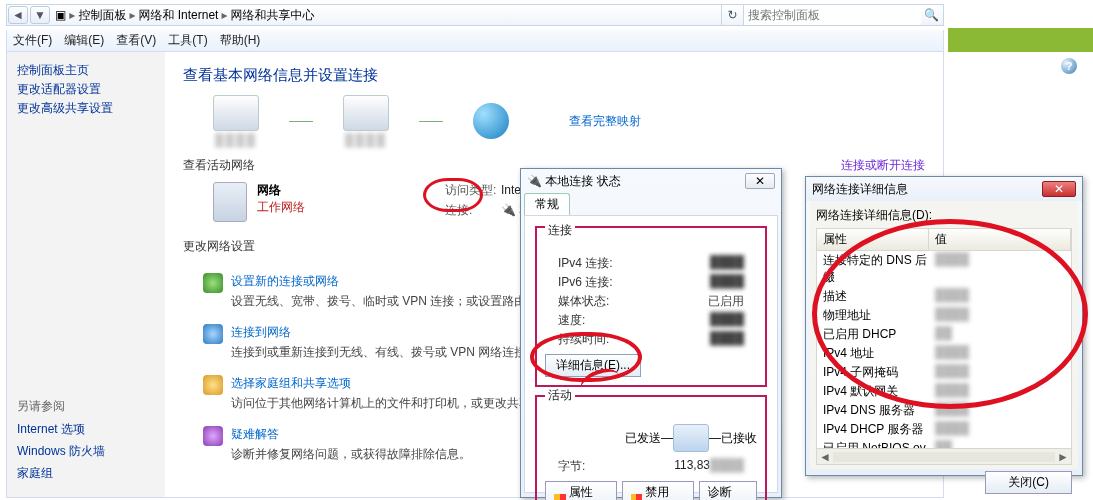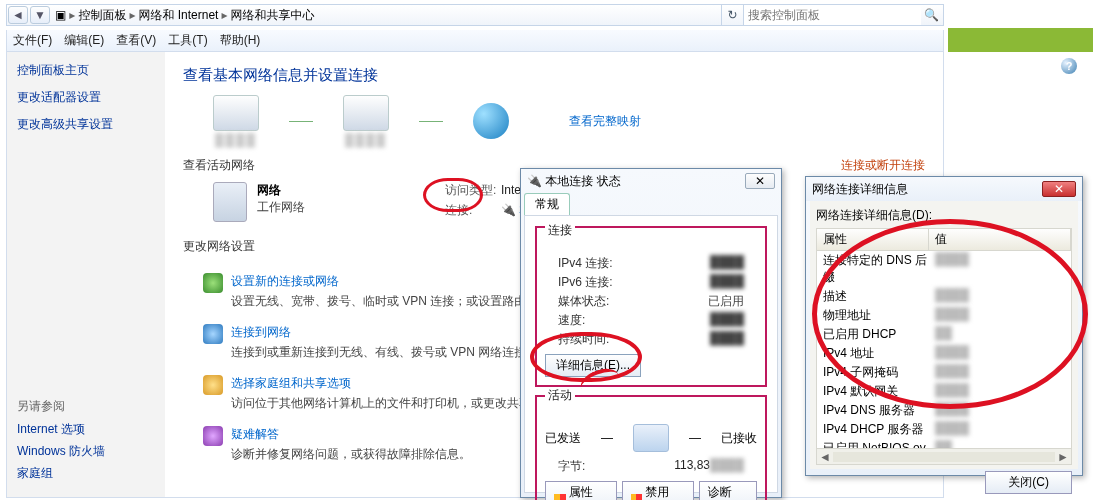--- a/index.html
+++ b/index.html
@@ -17,42 +17,42 @@
   .searchbox .sicon{width:22px;text-align:center;color:#567}
   .refreshbtn{width:22px;height:100%;border-left:1px solid #c6d5e8;display:flex;align-items:center;justify-content:center;color:#456}
   
   
   .menubar{position:absolute;left:6px;top:30px;width:938px;height:22px;background:linear-gradient(#f8fbff,#eaf1fb);border:1px solid #d2dded;border-top:none;display:flex;align-items:center;padding:0 6px;gap:12px}
   .menubar span{color:#222}
   .helpicon{position:absolute;right:16px;top:58px;width:16px;height:16px;border-radius:8px;background:radial-gradient(circle at 30% 30%,#e6f2ff,#3c7fb1);color:#fff;text-align:center;line-height:16px;font-weight:bold;font-size:11px}
   
   
   .winbody{position:absolute;left:6px;top:52px;width:938px;height:446px;border:1px solid #d2dded;border-top:none;display:flex;background:#fff}
-  .sidebar{width:158px;background:#f3f3f3;padding:10px;display:flex;flex-direction:column;gap:10px}
+  .sidebar{width:158px;background:#f3f3f3;padding:10px;display:flex;flex-direction:column;gap:2px}
   .sidebar .heading{font-weight:normal;color:#003399}
   .sidebar a{color:#003399;text-decoration:none}
   .sidebar .section{margin-top:auto}
   .sidebar .label{color:#666;margin-bottom:6px}
   .main{flex:1;padding:14px 18px;position:relative}
   .main h1{font-size:15px;color:#003399;font-weight:normal}
   
   .viz{display:flex;align-items:center;margin:10px 0 6px 30px;gap:30px}
   .netnode{width:46px;height:36px;background:linear-gradient(#fefefe,#cfd9e6);border:1px solid #bcc;border-radius:3px}
   .globe{width:36px;height:36px;border-radius:18px;background:radial-gradient(circle at 30% 30%,#9fe0ff,#1a7fc2)}
   .link1{color:#0066cc;margin-left:30px}
   .blurlabel{color:#ccc;letter-spacing:2px;margin-top:2px}
   .blurlabel span{filter:blur(2px)}
   
   .secthdr{color:#333;margin-top:10px;margin-bottom:8px}
-  .secthdr .rlink{float:right;color:#c2410c}
+  .secthdr .rlink{float:right;color:#6d28d9}
   
   .netblock{display:flex;margin:6px 0 0 30px}
   .pcicon{width:34px;height:40px;background:linear-gradient(#e9eff7,#c7d3e2);border:1px solid #aab;border-radius:3px;margin-right:10px}
   .netinfo .bold{font-weight:bold}
-  .netinfo a{color:#404040;text-decoration:none}
+  .netinfo a{color:#b91c1c;text-decoration:none}
   .conncol{margin-left:140px}
   .conncol div{margin-bottom:3px}
   .conncol .k{color:#555;display:inline-block;width:56px}
   .conncol .v{color:#222}
   .conncol a{color:#0066cc;text-decoration:none}
   .redcirc1{position:absolute;border:3px solid #d12;border-radius:50%/60%;width:60px;height:34px;pointer-events:none}
   
   .settings{margin-top:18px}
   .opt{display:flex;margin:8px 0 14px 20px}
   .opt .oicon{width:20px;height:20px;margin-right:8px}
@@ -73,21 +73,21 @@
   .dlgbody{background:#fff;border:1px solid #cfd8e4;margin:0 3px 3px 3px;height:278px;padding:10px;position:relative}
   .group{border:2px solid #be185d;padding:8px;margin-bottom:8px}
   .group .gt{position:relative;top:-14px;background:#fff;padding:0 3px;color:#222}
   .kv{display:flex;justify-content:space-between;margin:2px 13px;color:#222}
   .kv .k{color:#333}
   .kv .v{color:#444}
   .blur{filter:blur(2px);color:#bbb}
   .detbtn{display:inline-block;border:1px solid #8aa2bd;background:linear-gradient(#fefefe,#e5ecf5);padding:2px 10px;margin-top:4px}
   .redcirc2{position:absolute;border:4px solid #d12;border-radius:50%/55%;width:112px;height:50px;left:5px;top:116px;pointer-events:none}
   .redcirc2::after{content:"";position:absolute;border-top:4px solid #d12;border-radius:50%;width:40px;height:20px;top:34px;left:46px;transform:rotate(-20deg)}
-  .actrow{display:flex;align-items:center;justify-content:space-between;margin:6px 0}
+  .actrow{display:flex;align-items:center;justify-content:flex-end;margin:6px 0}
   .monicon{width:36px;height:28px;background:linear-gradient(#e9f0fa,#bcd4ee);border:1px solid #a5bedb;border-radius:3px}
   .btnrow{display:flex;gap:5px;margin-top:6px}
   .wbtn{border:1px solid #99b;background:linear-gradient(#fff,#e5ecf5);padding:2px 8px;display:flex;align-items:center;gap:3px}
   .shield{width:12px;height:12px;background:conic-gradient(#f33 0 25%,#2b7 0 50%,#49f 0 75%,#fb2 0)}
   
   
   .dlg2{left:805px;top:176px;width:278px;height:300px}
   .dlg2 .ttl{background:linear-gradient(#f6f9fd,#e9f0f9)}
   .dlg2 .redx{margin-left:auto;width:34px;height:16px;background:linear-gradient(#f08080,#c83030);border:1px solid #8a2020;border-radius:2px;color:#fff;text-align:center;line-height:14px}
   .dlg2body{background:#f4f4f0;margin:0 4px 4px 4px;padding:6px;height:268px;position:relative}

